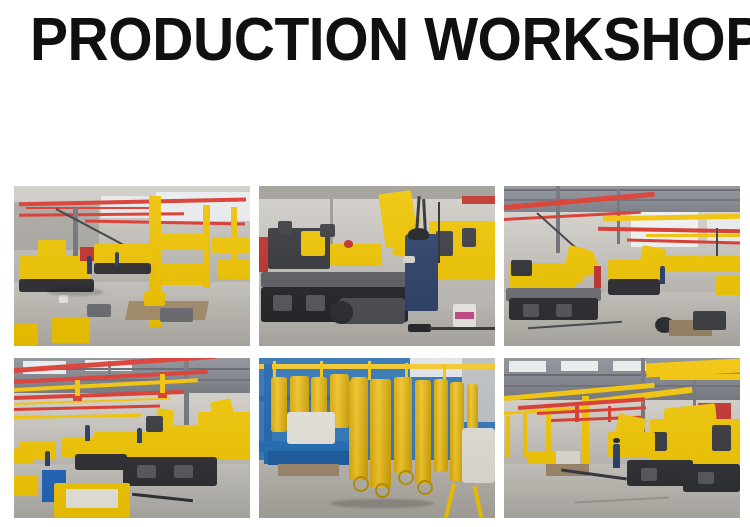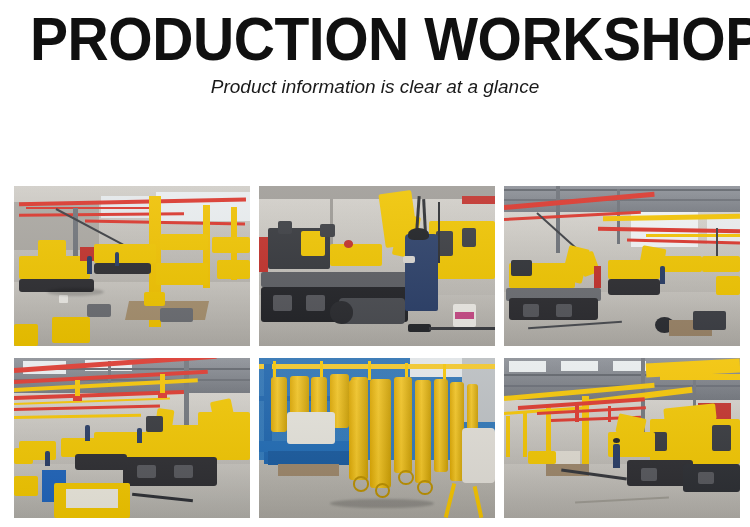--- a/index.html
+++ b/index.html
@@ -93,21 +93,20 @@
   .shadow{position:absolute;background:rgba(0,0,0,.18);border-radius:50%;filter:blur(1px);}
   .haze{position:absolute;inset:0;background:linear-gradient(rgba(255,255,255,.10),rgba(0,0,0,.06));pointer-events:none;}
 </style>
 </head>
 <body>
 
 <div class="page">
 
   <div class="header">
     <div class="main-title">PRODUCTION WORKSHOP</div>
-    <div class="subtitle">Product information is clear at a glance</div>
   </div>
 
   <div class="grid">
 
     <div class="photo">
       <div class="scene">
         <div class="wall" style="height:62%;background:linear-gradient(#cfccc6,#b7b4ae);"></div>
         <div class="floor" style="height:40%;background:linear-gradient(#c8c5bf,#b0ada7);"></div>
 
         <div class="whiteblk" style="left:0;top:10%;width:36%;height:30%;background:#a9a6a0;"></div>

